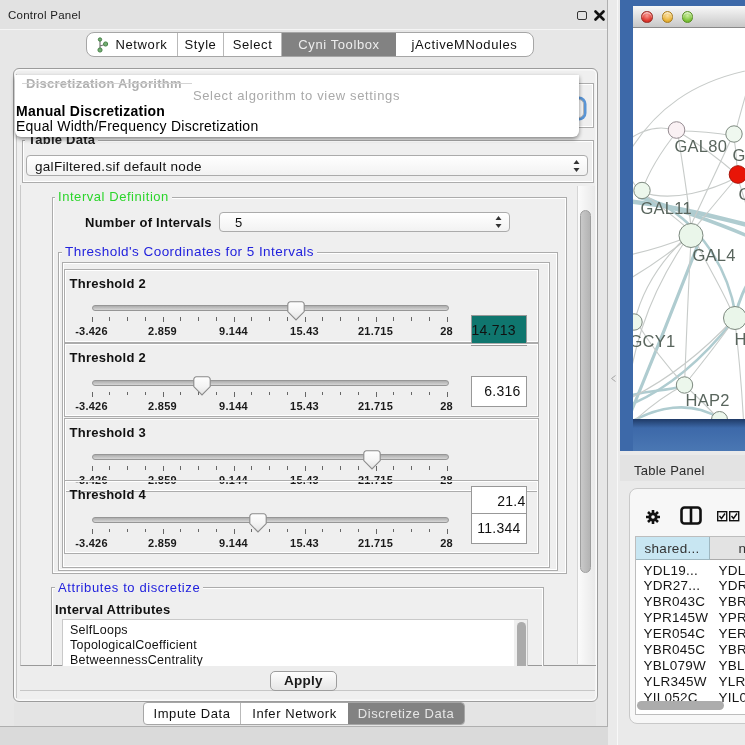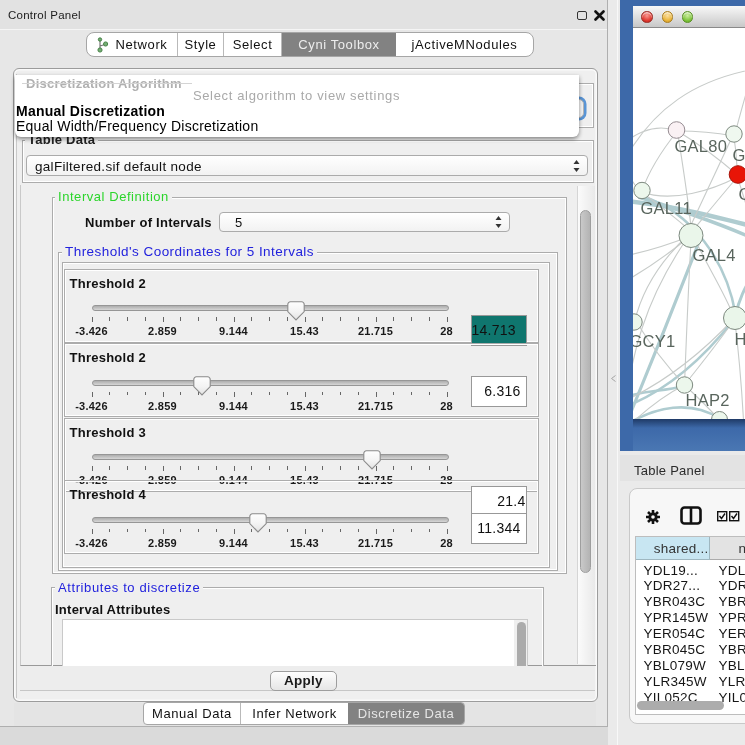--- a/index.html
+++ b/index.html
@@ -245,30 +245,31 @@
         </svg>
         <div style="position:absolute;left:406px;top:31.5px;width:56px;height:31px;background:#fff;border:1px solid #989898;box-sizing:border-box;font-size:14px;color:#111;text-align:right;line-height:29px;padding-right:5px;">11.344</div>
       </div>
     </div>
 
   <div class="abs" style="left:51px;top:587px;width:491px;height:79px;border:1px solid #ACACAC;border-bottom:none;box-shadow:inset 0 1px 0 #fff, inset 1px 0 0 #fff, inset -1px 0 0 #fff;"></div>
   <div class="gtitle" style="left:55px;top:581px;color:#2222DD;letter-spacing:0.6px;">Attributes to discretize</div>
   <div class="abs bold" style="left:55px;top:602px;font-size:13px;color:#111;">Interval Attributes</div>
 
   <div class="abs" style="left:62px;top:619px;width:466px;height:47px;background:#fff;border:1px solid #C9C9C9;border-bottom:none;box-sizing:border-box;overflow:hidden;">
+    <div style="position:absolute;left:7px;top:2.5px;font-size:12.5px;color:#111;line-height:15.3px;">SelfLoops<br>TopologicalCoefficient<br>BetweennessCentrality</div>
     <div style="position:absolute;right:0;top:0;width:13px;height:47px;background:#EFEFEF;"></div>
     <div style="position:absolute;right:1.5px;top:2px;width:9px;height:60px;background:#ABABAB;border-radius:5px;"></div>
   </div>
 
   <div class="abs" style="left:20px;top:666px;width:575px;height:25px;background:#EDEDED;border-bottom:1px solid #C6C6C6;box-sizing:border-box;"></div>
   <div class="abs" style="left:270px;top:671px;width:67px;height:20px;background:linear-gradient(#FDFDFD,#E6E6E6);border:1px solid #9D9D9D;border-radius:5px;box-sizing:border-box;text-align:center;font-size:13.5px;font-weight:bold;color:#1a1a1a;line-height:18px;">Apply</div>
 
   <div class="abs" style="left:14px;top:703px;width:582px;height:23px;background:#E4E4E4;"></div>
   <div class="abs" style="left:143px;top:702px;width:322px;height:23px;background:#fff;border:1px solid #A6A6A6;border-radius:4px;box-sizing:border-box;overflow:hidden;display:flex;letter-spacing:0.55px;">
-    <div style="width:96px;display:flex;align-items:center;justify-content:center;font-size:13px;color:#111;border-right:1px solid #B9B9B9;">Manual Data</div>
+    <div style="width:96px;display:flex;align-items:center;justify-content:center;font-size:13px;color:#111;border-right:1px solid #B9B9B9;">Impute Data</div>
     <div style="flex:1;display:flex;align-items:center;justify-content:center;font-size:13px;color:#111;">Infer Network</div>
     <div style="width:116px;background:#828282;display:flex;align-items:center;justify-content:center;font-size:13px;color:#E6E6E6;">Discretize Data</div>
   </div>
 </div>
 
 <div class="abs" style="left:14.5px;top:75px;width:564px;height:62px;background:#fff;border-radius:0 0 6px 6px;box-shadow:0 2px 4px rgba(0,0,0,0.45);"></div>
 <div class="abs bold" style="left:26px;top:76px;font-size:13px;color:#B0B0B0;">Discretization Algorithm</div>
 <div class="abs" style="left:22px;top:83px;width:170px;height:1px;background:#D4D4D4;"></div>
 <div class="abs" style="left:0;top:88px;width:593px;text-align:center;font-size:13px;color:#A9A9A9;letter-spacing:0.65px;">Select algorithm to view settings</div>
 <div class="abs bold" style="left:16px;top:103px;font-size:14px;color:#000;">Manual Discretization</div>
@@ -384,19 +385,19 @@
   <svg style="position:absolute;left:87px;top:22px;" width="24" height="11" viewBox="0 0 24 11">
     <g fill="none" stroke="#111" stroke-width="1.4">
       <rect x="0.7" y="0.7" width="9" height="9"></rect>
         <path d="M2.5 5 L4.5 7.5 L8 2.5"></path>
       <rect x="12.7" y="0.7" width="9" height="9"></rect>
         <path d="M14.5 5 L16.5 7.5 L20 2.5"></path>
     </g>
   </svg>
 
   <div style="position:absolute;left:5px;top:47px;width:121px;height:177px;background:#fff;border:1px solid #BDBDBD;">
-    <div style="position:absolute;left:0;top:0;width:74px;height:23px;background:#C8E6F2;border-right:1px solid #9FB7C0;border-bottom:1px solid #9FB7C0;box-sizing:border-box;text-align:right;font-size:13.5px;color:#333;line-height:23px;">shared...</div>
+    <div style="position:absolute;left:0;top:0;width:74px;height:23px;background:#C8E6F2;border-right:1px solid #9FB7C0;border-bottom:1px solid #9FB7C0;box-sizing:border-box;text-align:center;font-size:13.5px;color:#333;line-height:23px;">shared...</div>
     <div style="position:absolute;left:74px;top:0;width:47px;height:23px;background:#E3E3E3;border-bottom:1px solid #ABABAB;box-sizing:border-box;font-size:13.5px;color:#333;line-height:23px;padding-left:29px;">na</div>
     <div style="position:absolute;left:8px;top:26px;font-size:13.5px;color:#161616;line-height:15.9px;">YDL19...<br>YDR27...<br>YBR043C<br>YPR145W<br>YER054C<br>YBR045C<br>YBL079W<br>YLR345W<br>YIL052C</div>
     <div style="position:absolute;left:83px;top:26px;font-size:13.5px;color:#161616;line-height:15.9px;">YDL1<br>YDR2<br>YBR0<br>YPR1<br>YER0<br>YBR0<br>YBL0<br>YLR3<br>YIL0</div>
     <div style="position:absolute;left:1px;top:164px;width:87px;height:9px;background:#ACACAC;border-radius:4.5px;"></div>
   </div>
 </div>
 
 </body></html>

